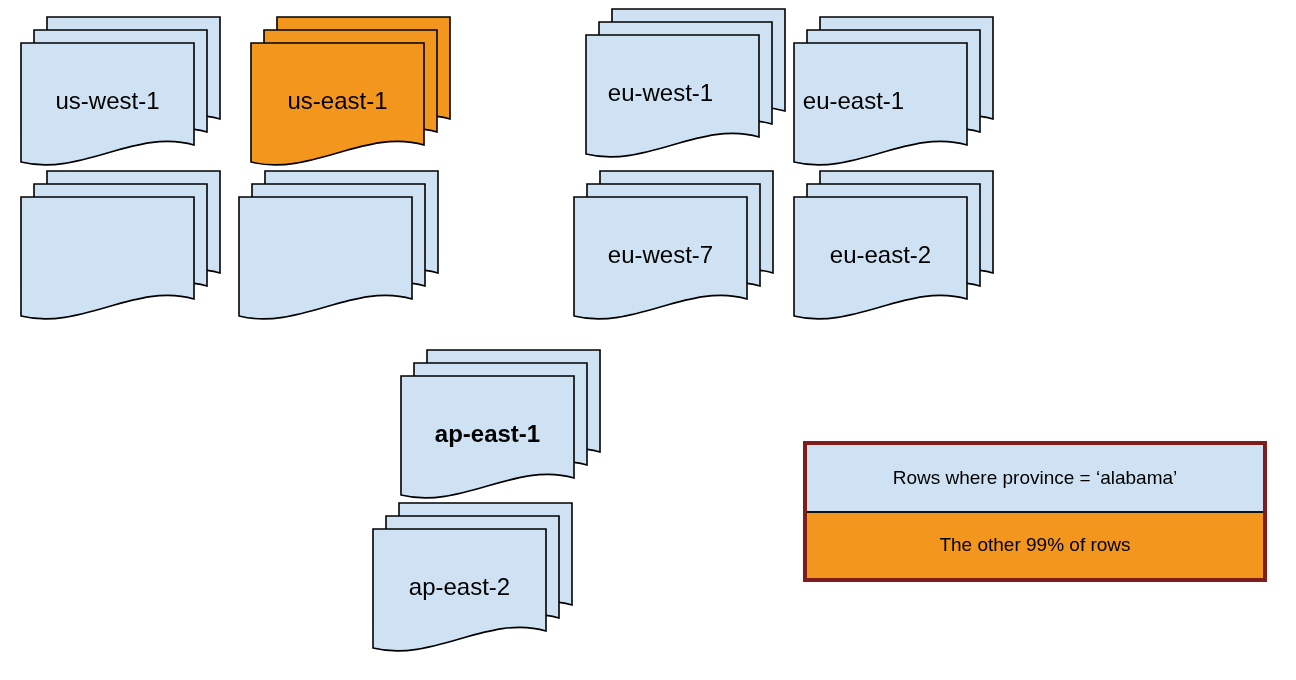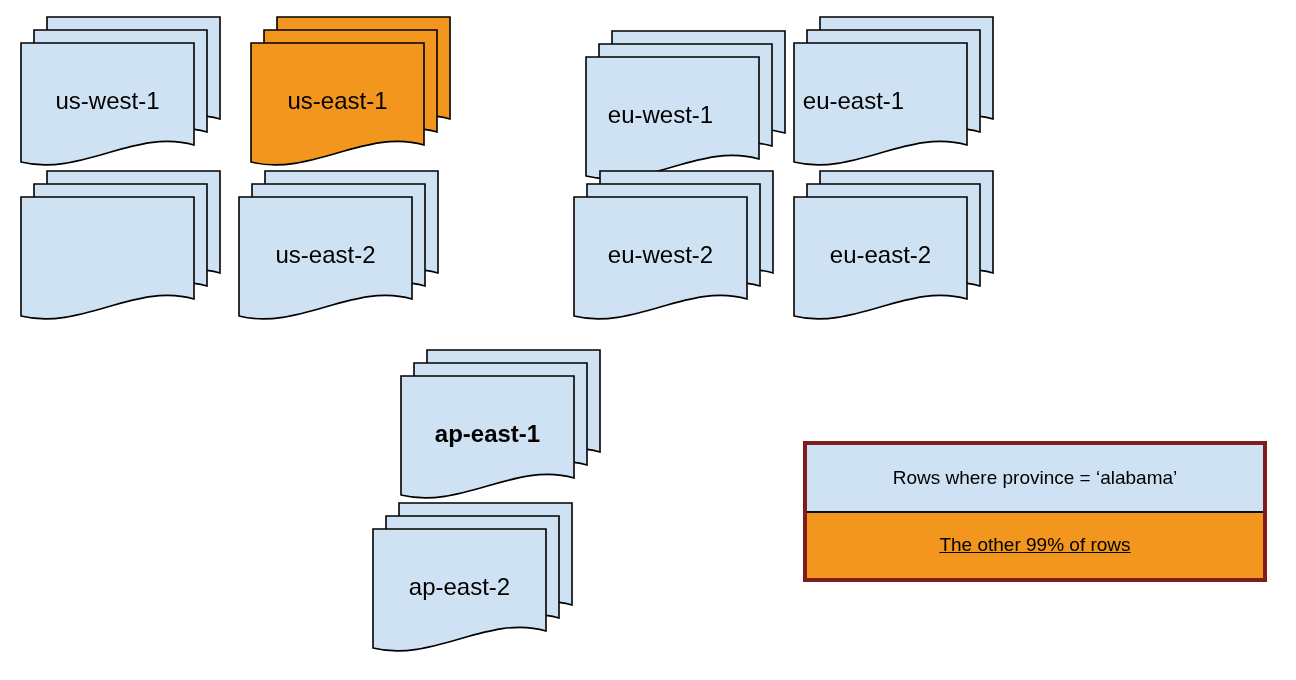--- a/index.html
+++ b/index.html
@@ -78,21 +78,21 @@
       <div class="stack-label">us-west-1</div>
     </div>
       <div class="stack" style="left: 250px; top: 16px; --fill: #f2961d;">
       <svg class="stack-svg" width="202" height="156" viewBox="0 0 202 156">
         <path class="doc" transform="translate(27,1)" d="M0,0 L173,0 L173,102 C115,85 60,134 0,119 Z"></path>
         <path class="doc" transform="translate(14,14)" d="M0,0 L173,0 L173,102 C115,85 60,134 0,119 Z"></path>
         <path class="doc" transform="translate(1,27)" d="M0,0 L173,0 L173,102 C115,85 60,134 0,119 Z"></path>
       </svg>
       <div class="stack-label">us-east-1</div>
     </div>
-      <div class="stack" style="left: 573px; top: 30px; padding-left: 12px; --fill: #cfe2f3;">
+      <div class="stack" style="left: 573px; top: 8px; padding-left: 12px; --fill: #cfe2f3;">
       <svg class="stack-svg" width="202" height="156" viewBox="0 0 202 156">
         <path class="doc" transform="translate(27,1)" d="M0,0 L173,0 L173,102 C115,85 60,134 0,119 Z"></path>
         <path class="doc" transform="translate(14,14)" d="M0,0 L173,0 L173,102 C115,85 60,134 0,119 Z"></path>
         <path class="doc" transform="translate(1,27)" d="M0,0 L173,0 L173,102 C115,85 60,134 0,119 Z"></path>
       </svg>
       <div class="stack-label">eu-west-1</div>
     </div>
       <div class="stack" style="left: 766px; top: 16px; padding-left: 27px; --fill: #cfe2f3;">
       <svg class="stack-svg" width="202" height="156" viewBox="0 0 202 156">
         <path class="doc" transform="translate(27,1)" d="M0,0 L173,0 L173,102 C115,85 60,134 0,119 Z"></path>
@@ -107,29 +107,28 @@
         <path class="doc" transform="translate(14,14)" d="M0,0 L173,0 L173,102 C115,85 60,134 0,119 Z"></path>
         <path class="doc" transform="translate(1,27)" d="M0,0 L173,0 L173,102 C115,85 60,134 0,119 Z"></path>
       </svg>
     </div>
       <div class="stack" style="left: 238px; top: 170px; --fill: #cfe2f3;">
       <svg class="stack-svg" width="202" height="156" viewBox="0 0 202 156">
         <path class="doc" transform="translate(27,1)" d="M0,0 L173,0 L173,102 C115,85 60,134 0,119 Z"></path>
         <path class="doc" transform="translate(14,14)" d="M0,0 L173,0 L173,102 C115,85 60,134 0,119 Z"></path>
         <path class="doc" transform="translate(1,27)" d="M0,0 L173,0 L173,102 C115,85 60,134 0,119 Z"></path>
       </svg>
-      <div class="stack-label">us-east-2</div>
     </div>
       <div class="stack" style="left: 573px; top: 170px; --fill: #cfe2f3;">
       <svg class="stack-svg" width="202" height="156" viewBox="0 0 202 156">
         <path class="doc" transform="translate(27,1)" d="M0,0 L173,0 L173,102 C115,85 60,134 0,119 Z"></path>
         <path class="doc" transform="translate(14,14)" d="M0,0 L173,0 L173,102 C115,85 60,134 0,119 Z"></path>
         <path class="doc" transform="translate(1,27)" d="M0,0 L173,0 L173,102 C115,85 60,134 0,119 Z"></path>
       </svg>
-      <div class="stack-label">eu-west-2</div>
+      <div class="stack-label">eu-west-7</div>
     </div>
       <div class="stack" style="left: 793px; top: 170px; --fill: #cfe2f3;">
       <svg class="stack-svg" width="202" height="156" viewBox="0 0 202 156">
         <path class="doc" transform="translate(27,1)" d="M0,0 L173,0 L173,102 C115,85 60,134 0,119 Z"></path>
         <path class="doc" transform="translate(14,14)" d="M0,0 L173,0 L173,102 C115,85 60,134 0,119 Z"></path>
         <path class="doc" transform="translate(1,27)" d="M0,0 L173,0 L173,102 C115,85 60,134 0,119 Z"></path>
       </svg>
       <div class="stack-label">eu-east-2</div>
     </div>
       <div class="stack" style="left: 400px; top: 349px; font-weight: bold; --fill: #cfe2f3;">
@@ -147,18 +146,18 @@
         <path class="doc" transform="translate(1,27)" d="M0,0 L173,0 L173,102 C115,85 60,134 0,119 Z"></path>
       </svg>
       <div class="stack-label">ap-east-2</div>
     </div>
     </div>
 
   <div class="legend">
     <div class="legend-row" id="legend-row-0" style="background: rgb(207, 226, 243);">
       <span>Rows where province = ‘alabama’</span>
     </div>
-    <div class="legend-row" id="legend-row-1" style="background: rgb(242, 150, 29); text-decoration: underline;">
+    <div class="legend-row" id="legend-row-1" style="background: rgb(242, 150, 29);">
       <span>The other 99% of rows</span>
     </div>
   </div>
 
 </div>
 
 </body></html>

